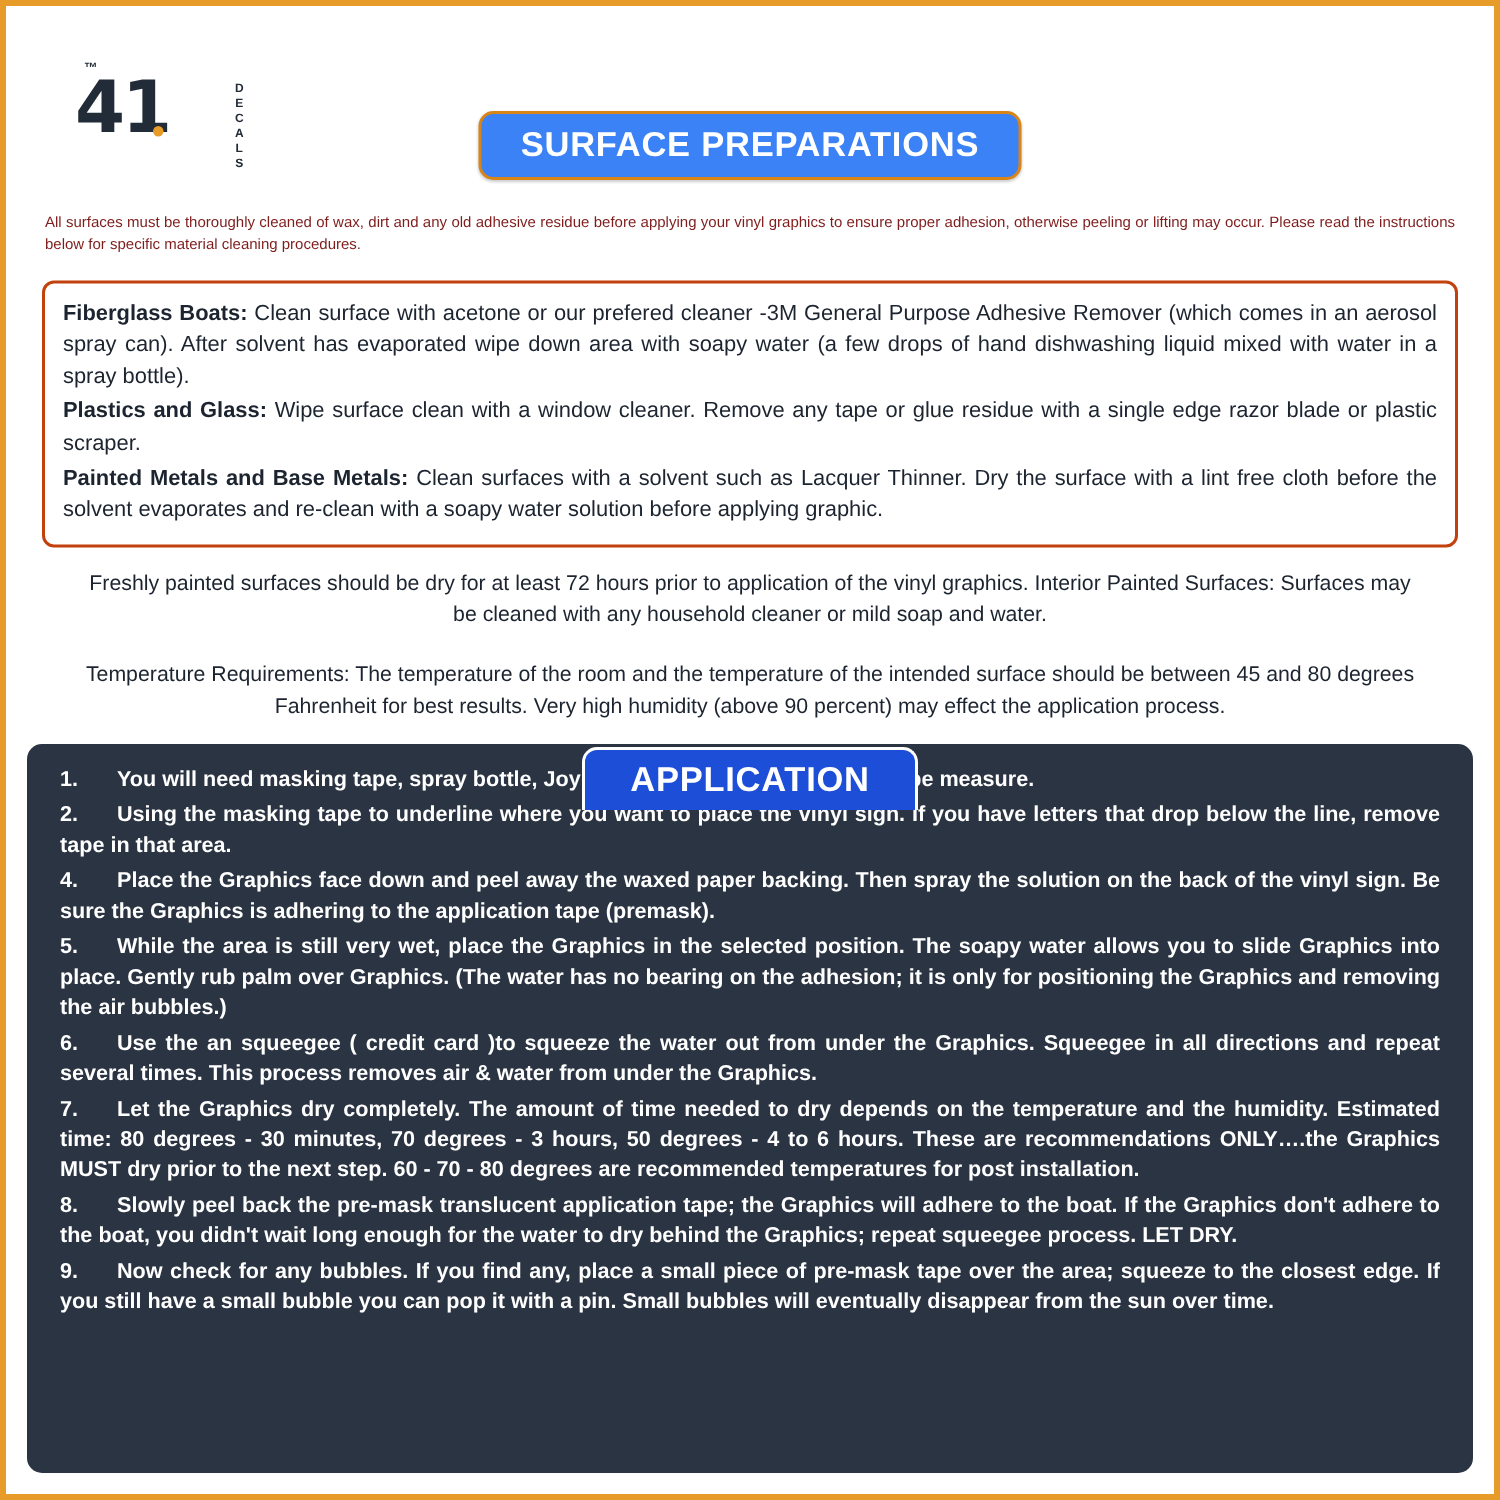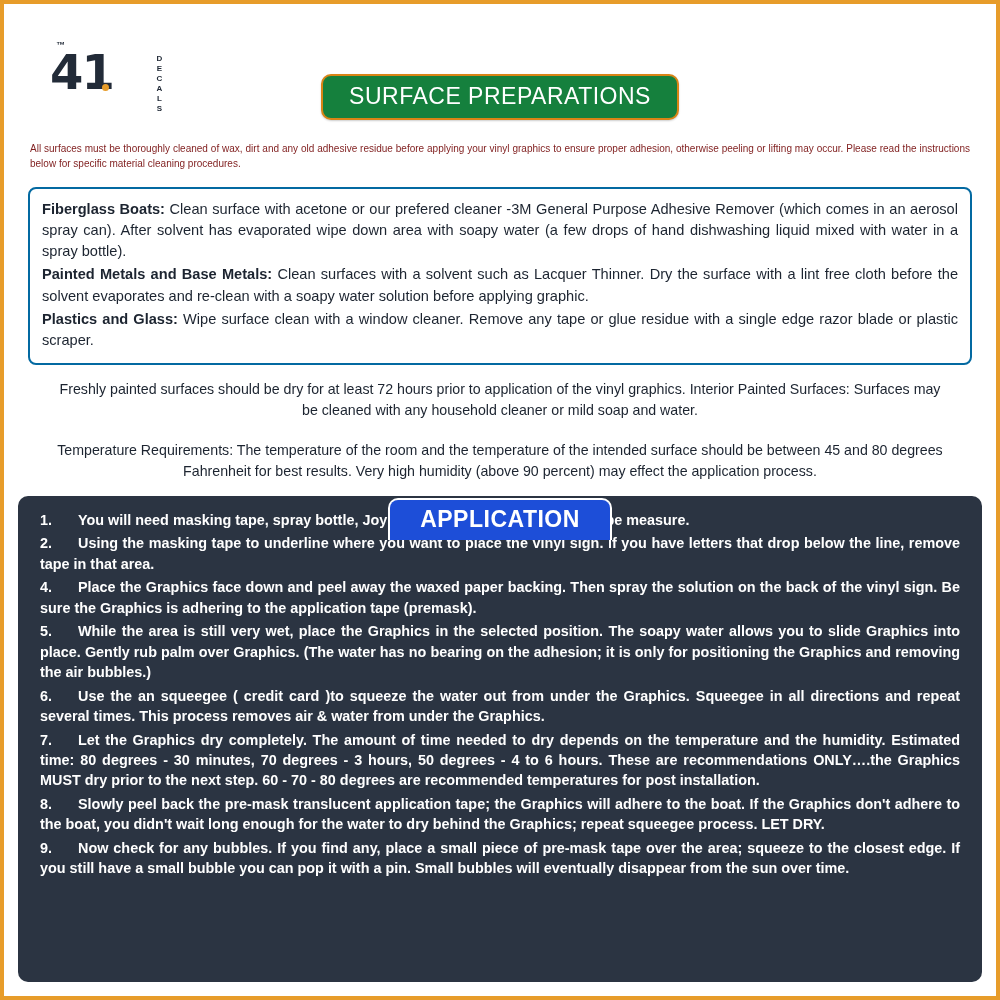--- a/index.html
+++ b/index.html
@@ -80,43 +80,43 @@
     line-height: 8px;
   }
 
   
   .pill-row {
     text-align: center;
     margin-top: 52px;
   }
   .pill {
     display: inline-block;
-    background: #15803d;
+    background: #3b82f6;
     color: #ffffff;
     font-size: 23px;
-    font-weight: normal;
+    font-weight: bold;
     letter-spacing: 0.5px;
     padding: 7px 26px 8px 26px;
     border-radius: 10px;
     border: 2px solid #d98416;
     box-shadow: 0 1px 2px rgba(0,0,0,.2);
   }
 
   .intro {
     margin: 22px 6px 0 6px;
     font-size: 10px;
     line-height: 1.45;
     text-align: justify;
     color: #7f1d1d;
   }
 
   
   .box {
     margin: 16px 4px 0 4px;
-    border: 2px solid #0369a1;
+    border: 2px solid #c2410c;
     border-radius: 8px;
     padding: 10px 12px 10px 12px;
   }
   .box p {
     margin: 0 0 2px 0;
     font-size: 14.6px;
     line-height: 1.45;
     text-align: justify;
   }
   .box b { font-weight: bold; }
@@ -191,24 +191,24 @@
       <span class="pill">SURFACE PREPARATIONS</span>
     </div>
 
     <div class="intro">All surfaces must be thoroughly cleaned of wax, dirt and any old adhesive residue before applying your vinyl graphics to ensure proper adhesion, otherwise peeling or lifting may occur. Please read the instructions below for specific material cleaning procedures.</div>
 
     <div class="box">
       <p>
         <b>Fiberglass Boats:</b><span> Clean surface with acetone or our prefered cleaner -3M General Purpose Adhesive Remover (which comes in an aerosol spray can). After solvent has evaporated wipe down area with soapy water (a few drops of hand dishwashing liquid mixed with water in a spray bottle).</span>
       </p>
       <p>
-        <b>Painted Metals and Base Metals:</b><span> Clean surfaces with a solvent such as Lacquer Thinner. Dry the surface with a lint free cloth before the solvent evaporates and re-clean with a soapy water solution before applying graphic.</span>
+        <b>Plastics and Glass:</b><span> Wipe surface clean with a window cleaner. Remove any tape or glue residue with a single edge razor blade or plastic scraper.</span>
       </p>
       <p>
-        <b>Plastics and Glass:</b><span> Wipe surface clean with a window cleaner. Remove any tape or glue residue with a single edge razor blade or plastic scraper.</span>
+        <b>Painted Metals and Base Metals:</b><span> Clean surfaces with a solvent such as Lacquer Thinner. Dry the surface with a lint free cloth before the solvent evaporates and re-clean with a soapy water solution before applying graphic.</span>
       </p>
     </div>
 
     <div class="italic-block">Freshly painted surfaces should be dry for at least 72 hours prior to application of the vinyl graphics. Interior Painted Surfaces: Surfaces may be cleaned with any household cleaner or mild soap and water.</div>
     <div class="italic-block second">Temperature Requirements: The temperature of the room and the temperature of the intended surface should be between 45 and 80 degrees Fahrenheit for best results. Very high humidity (above 90 percent) may effect the application process.</div>
 
     <div class="app-pill-row">
       <span class="app-pill">APPLICATION</span>
     </div>
   </div>

